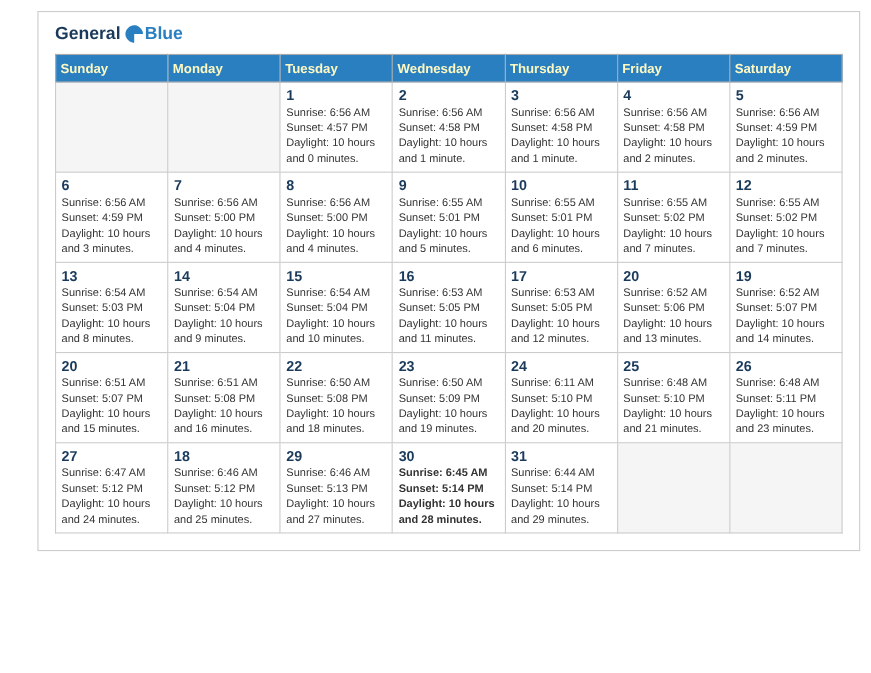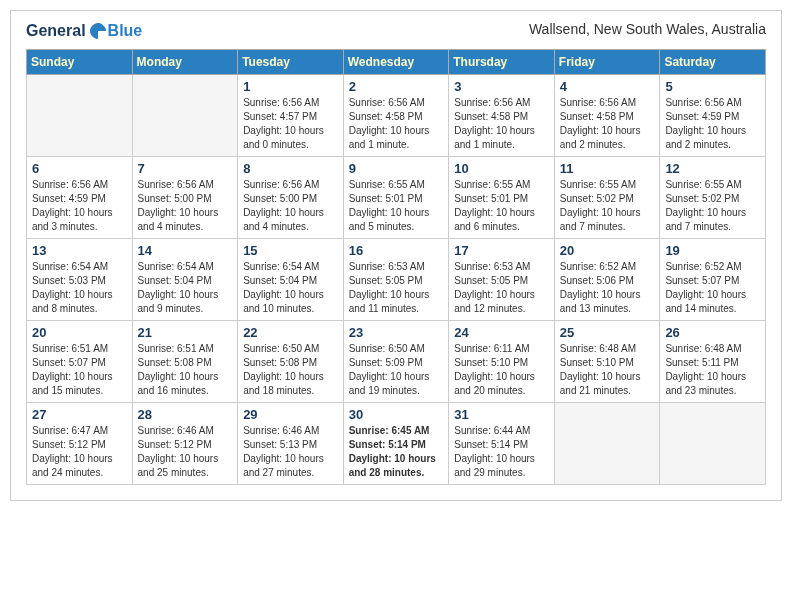--- a/index.html
+++ b/index.html
@@ -7,20 +7,21 @@
       font-family: Arial, sans-serif;
       background: #fff;
       width: 792px;
       min-height: 612px;
       padding: 10px;
     }
     .page {
       border: 1px solid #ccc;
       background: #fff;
       padding: 10px 15px 15px;
+      margin-left: 24px;
     }
     .header-row {
       display: flex;
       justify-content: space-between;
       align-items: flex-start;
       margin-bottom: 8px;
     }
     .logo {
       display: flex;
       align-items: center;
@@ -98,21 +99,20 @@
   <div class="header-row">
     <div class="logo">
       <span class="logo-text-general">General</span>
       <svg class="logo-icon" viewBox="0 0 20 20">
         <path d="M10 2 C6 2, 2 6, 2 10 C2 14, 6 18, 10 18 L10 10 L18 10 C18 6, 14 2, 10 2 Z" fill="#2a7fc1"></path>
         <path d="M12 2 L18 8 L18 10 L10 10 L10 2 Z" fill="#2a7fc1" opacity="0.5"></path>
       </svg>
       <span class="logo-text-blue">Blue</span>
     </div>
     <div class="title-block">
-      <div class="location">Wallsend, New South Wales, Australia</div>
     </div>
   </div>
 
   <table class="calendar">
     <thead>
       <tr>
         <th>Sunday</th>
         <th>Monday</th>
         <th>Tuesday</th>
         <th>Wednesday</th>
@@ -316,21 +316,21 @@
         </tr>
         <tr>
           <td>
             <div class="day-number">27</div>
             <div class="day-info" style="white-space: pre-line;">Sunrise: 6:47 AM
 Sunset: 5:12 PM
 Daylight: 10 hours
 and 24 minutes.</div>
           </td>
           <td>
-            <div class="day-number">28</div>
+            <div class="day-number">18</div>
             <div class="day-info" style="white-space: pre-line;">Sunrise: 6:46 AM
 Sunset: 5:12 PM
 Daylight: 10 hours
 and 25 minutes.</div>
           </td>
           <td>
             <div class="day-number">29</div>
             <div class="day-info" style="white-space: pre-line;">Sunrise: 6:46 AM
 Sunset: 5:13 PM
 Daylight: 10 hours

